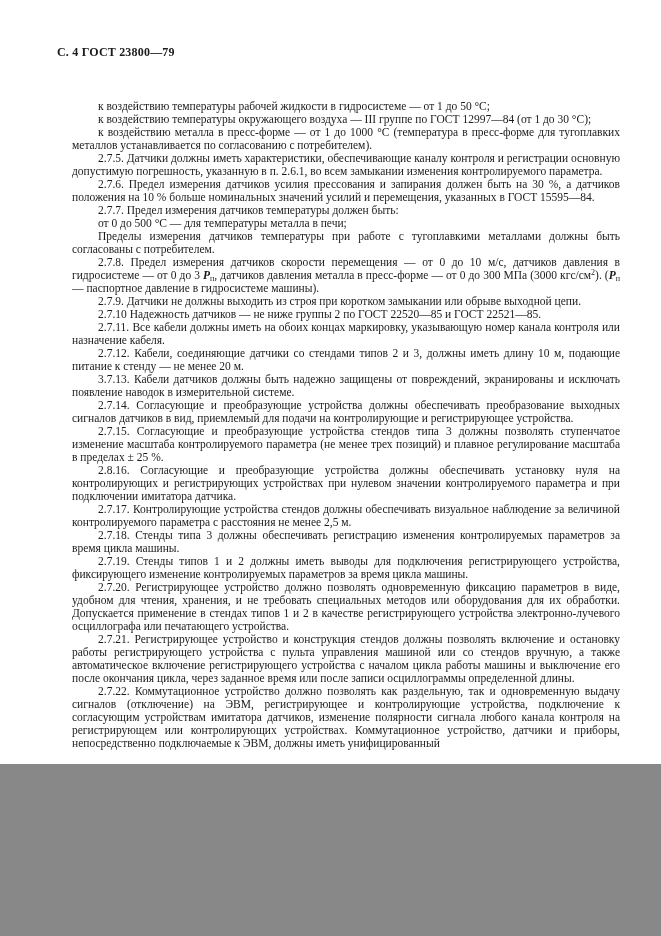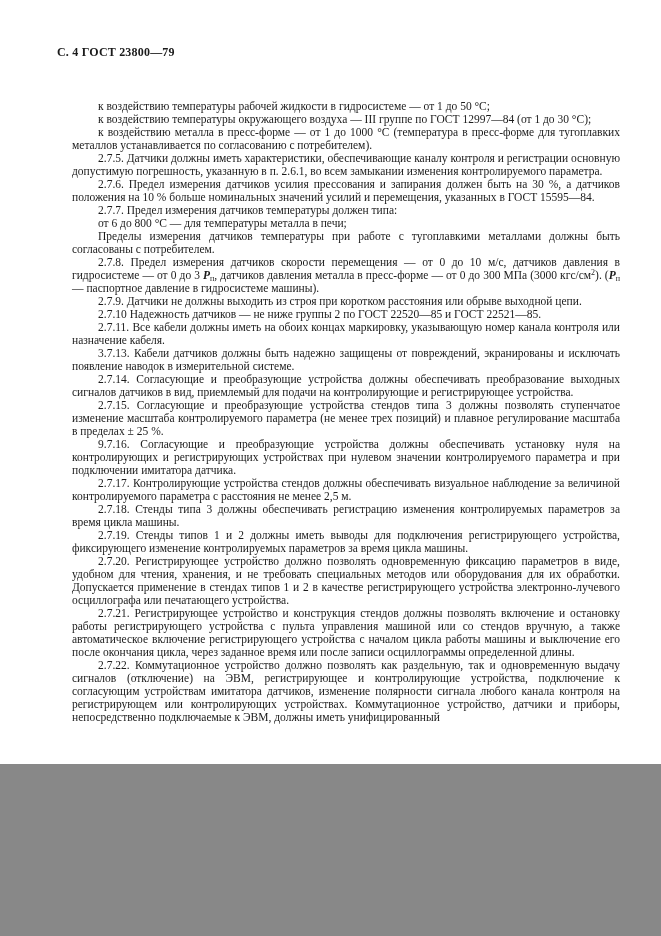--- a/index.html
+++ b/index.html
@@ -67,43 +67,44 @@
     <p class="para">к воздействию температуры рабочей жидкости в гидросистеме — от 1 до 50 °С;</p>
 
     <p class="para">к воздействию температуры окружающего воздуха — III группе по ГОСТ 12997—84 (от 1 до 30 °С);</p>
 
     <p class="para">к воздействию металла в пресс-форме — от 1 до 1000 °С (температура в пресс-форме для тугоплавких металлов устанавливается по согласованию с потребителем).</p>
 
     <p class="para">2.7.5.  Датчики должны иметь характеристики, обеспечивающие каналу контроля и регистрации основную допустимую погрешность, указанную в п.  2.6.1, во всем замыкании изменения контролируемого параметра.</p>
 
     <p class="para">2.7.6.  Предел измерения датчиков усилия прессования и запирания должен быть на 30 %, а датчиков положения на 10 % больше номинальных значений усилий и перемещения, указанных в ГОСТ 15595—84.</p>
 
-    <p class="para">2.7.7.  Предел измерения датчиков температуры должен типа:</p>
+    <p class="para">2.7.7.  Предел измерения датчиков температуры должен быть:</p>
 
-    <p class="para">от 6 до 800 °С — для температуры металла в печи;</p>
+    <p class="para">от 0 до 500 °С — для температуры металла в печи;</p>
 
 
     <p class="para">Пределы измерения датчиков температуры при работе с тугоплавкими металлами должны быть согласованы с потребителем.</p>
 
     <p class="para"><span>2.7.8.  Предел измерения датчиков скорости перемещения — от 0 до 10 м/с, датчиков давления в гидросистеме — от 0 до 3 </span><span class="var">Р</span><sub class="sub">п</sub><span>, датчиков давления металла в пресс-форме — от 0 до 300 МПа (3000 кгс/см</span><sup class="sup">2</sup><span>). (</span><span class="var">Р</span><sub class="sub">п</sub><span> — паспортное давление в гидросистеме машины).</span></p>
 
-    <p class="para">2.7.9.  Датчики не должны выходить из строя при коротком расстояния или обрыве выходной цепи.</p>
+    <p class="para">2.7.9.  Датчики не должны выходить из строя при коротком замыкании или обрыве выходной цепи.</p>
 
     <p class="para">2.7.10  Надежность датчиков — не ниже группы 2 по ГОСТ 22520—85 и ГОСТ 22521—85.</p>
 
     <p class="para">2.7.11.  Все кабели должны иметь на обоих концах маркировку, указывающую номер канала контроля или назначение кабеля.</p>
 
+    <p class="para">2.7.12.  Кабели, соединяющие датчики со стендами типов 2 и 3, должны иметь длину 10 м, подающие питание к стенду — не менее 20 м.</p>
 
     <p class="para">3.7.13.  Кабели датчиков должны быть надежно защищены от повреждений, экранированы и исключать появление наводок в измерительной системе.</p>
 
     <p class="para">2.7.14.  Согласующие и преобразующие устройства должны обеспечивать преобразование выходных сигналов датчиков в вид, приемлемый для подачи на контролирующие и регистрирующее устройства.</p>
 
     <p class="para">2.7.15.  Согласующие и преобразующие устройства стендов типа 3 должны позволять ступенчатое изменение масштаба контролируемого параметра (не менее трех позиций) и плавное регулирование масштаба в пределах ± 25 %.</p>
 
-    <p class="para">9.7.16.  Согласующие и преобразующие устройства должны обеспечивать установку нуля на контролирующих и регистрирующих устройствах при нулевом значении контролируемого параметра и при подключении имитатора датчика.</p>
+    <p class="para">2.8.16.  Согласующие и преобразующие устройства должны обеспечивать установку нуля на контролирующих и регистрирующих устройствах при нулевом значении контролируемого параметра и при подключении имитатора датчика.</p>
 
     <p class="para">2.7.17.  Контролирующие устройства стендов должны обеспечивать визуальное наблюдение за величиной контролируемого параметра с расстояния не менее 2,5 м.</p>
 
     <p class="para">2.7.18.  Стенды типа 3 должны обеспечивать регистрацию изменения контролируемых параметров за время цикла машины.</p>
 
     <p class="para">2.7.19.  Стенды типов 1 и 2 должны иметь выводы для подключения регистрирующего устройства, фиксирующего изменение контролируемых параметров за время цикла машины.</p>
 
     <p class="para">2.7.20.  Регистрирующее устройство должно позволять одновременную фиксацию параметров в виде, удобном для чтения, хранения, и не требовать специальных методов или оборудования для их обработки. Допускается применение в стендах типов 1 и 2 в качестве регистрирующего устройства электронно-лучевого осциллографа или печатающего устройства.</p>
 
     <p class="para">2.7.21.  Регистрирующее устройство и конструкция стендов должны позволять включение и остановку работы регистрирующего устройства с пульта управления машиной или со стендов вручную, а также автоматическое включение регистрирующего устройства с началом цикла работы машины и выключение его после окончания цикла, через заданное время или после записи осциллограммы определенной длины.</p>

